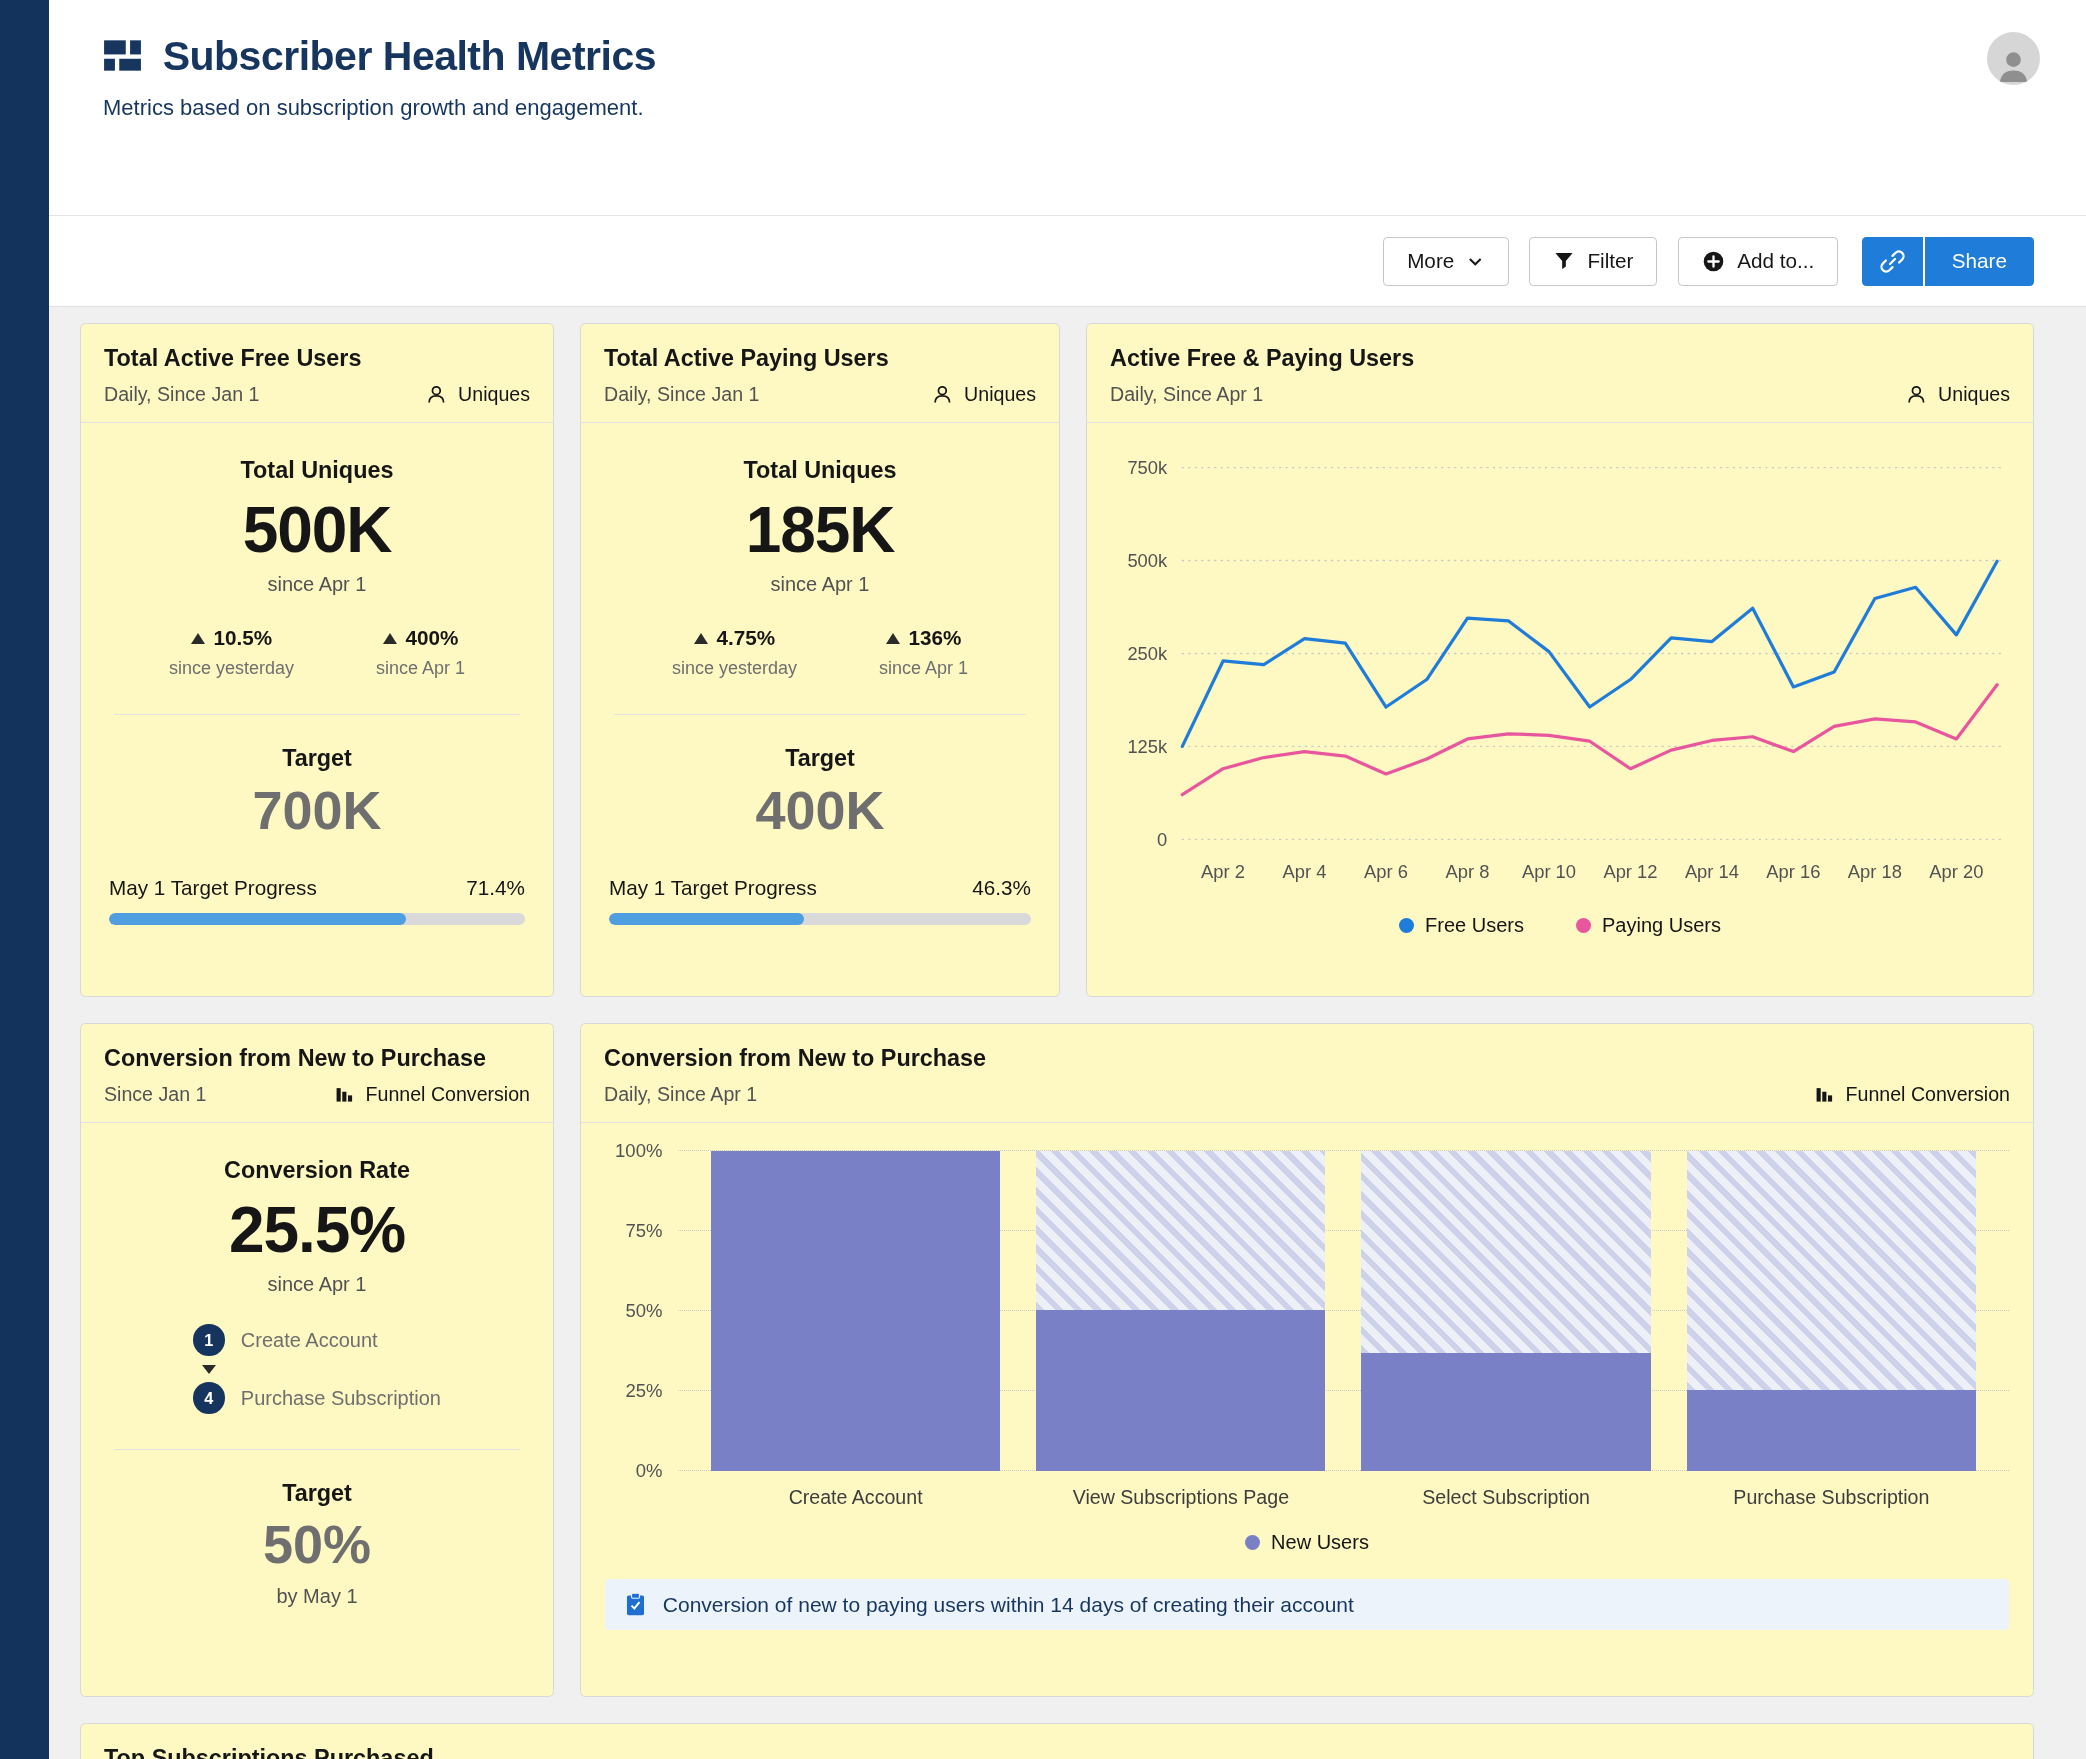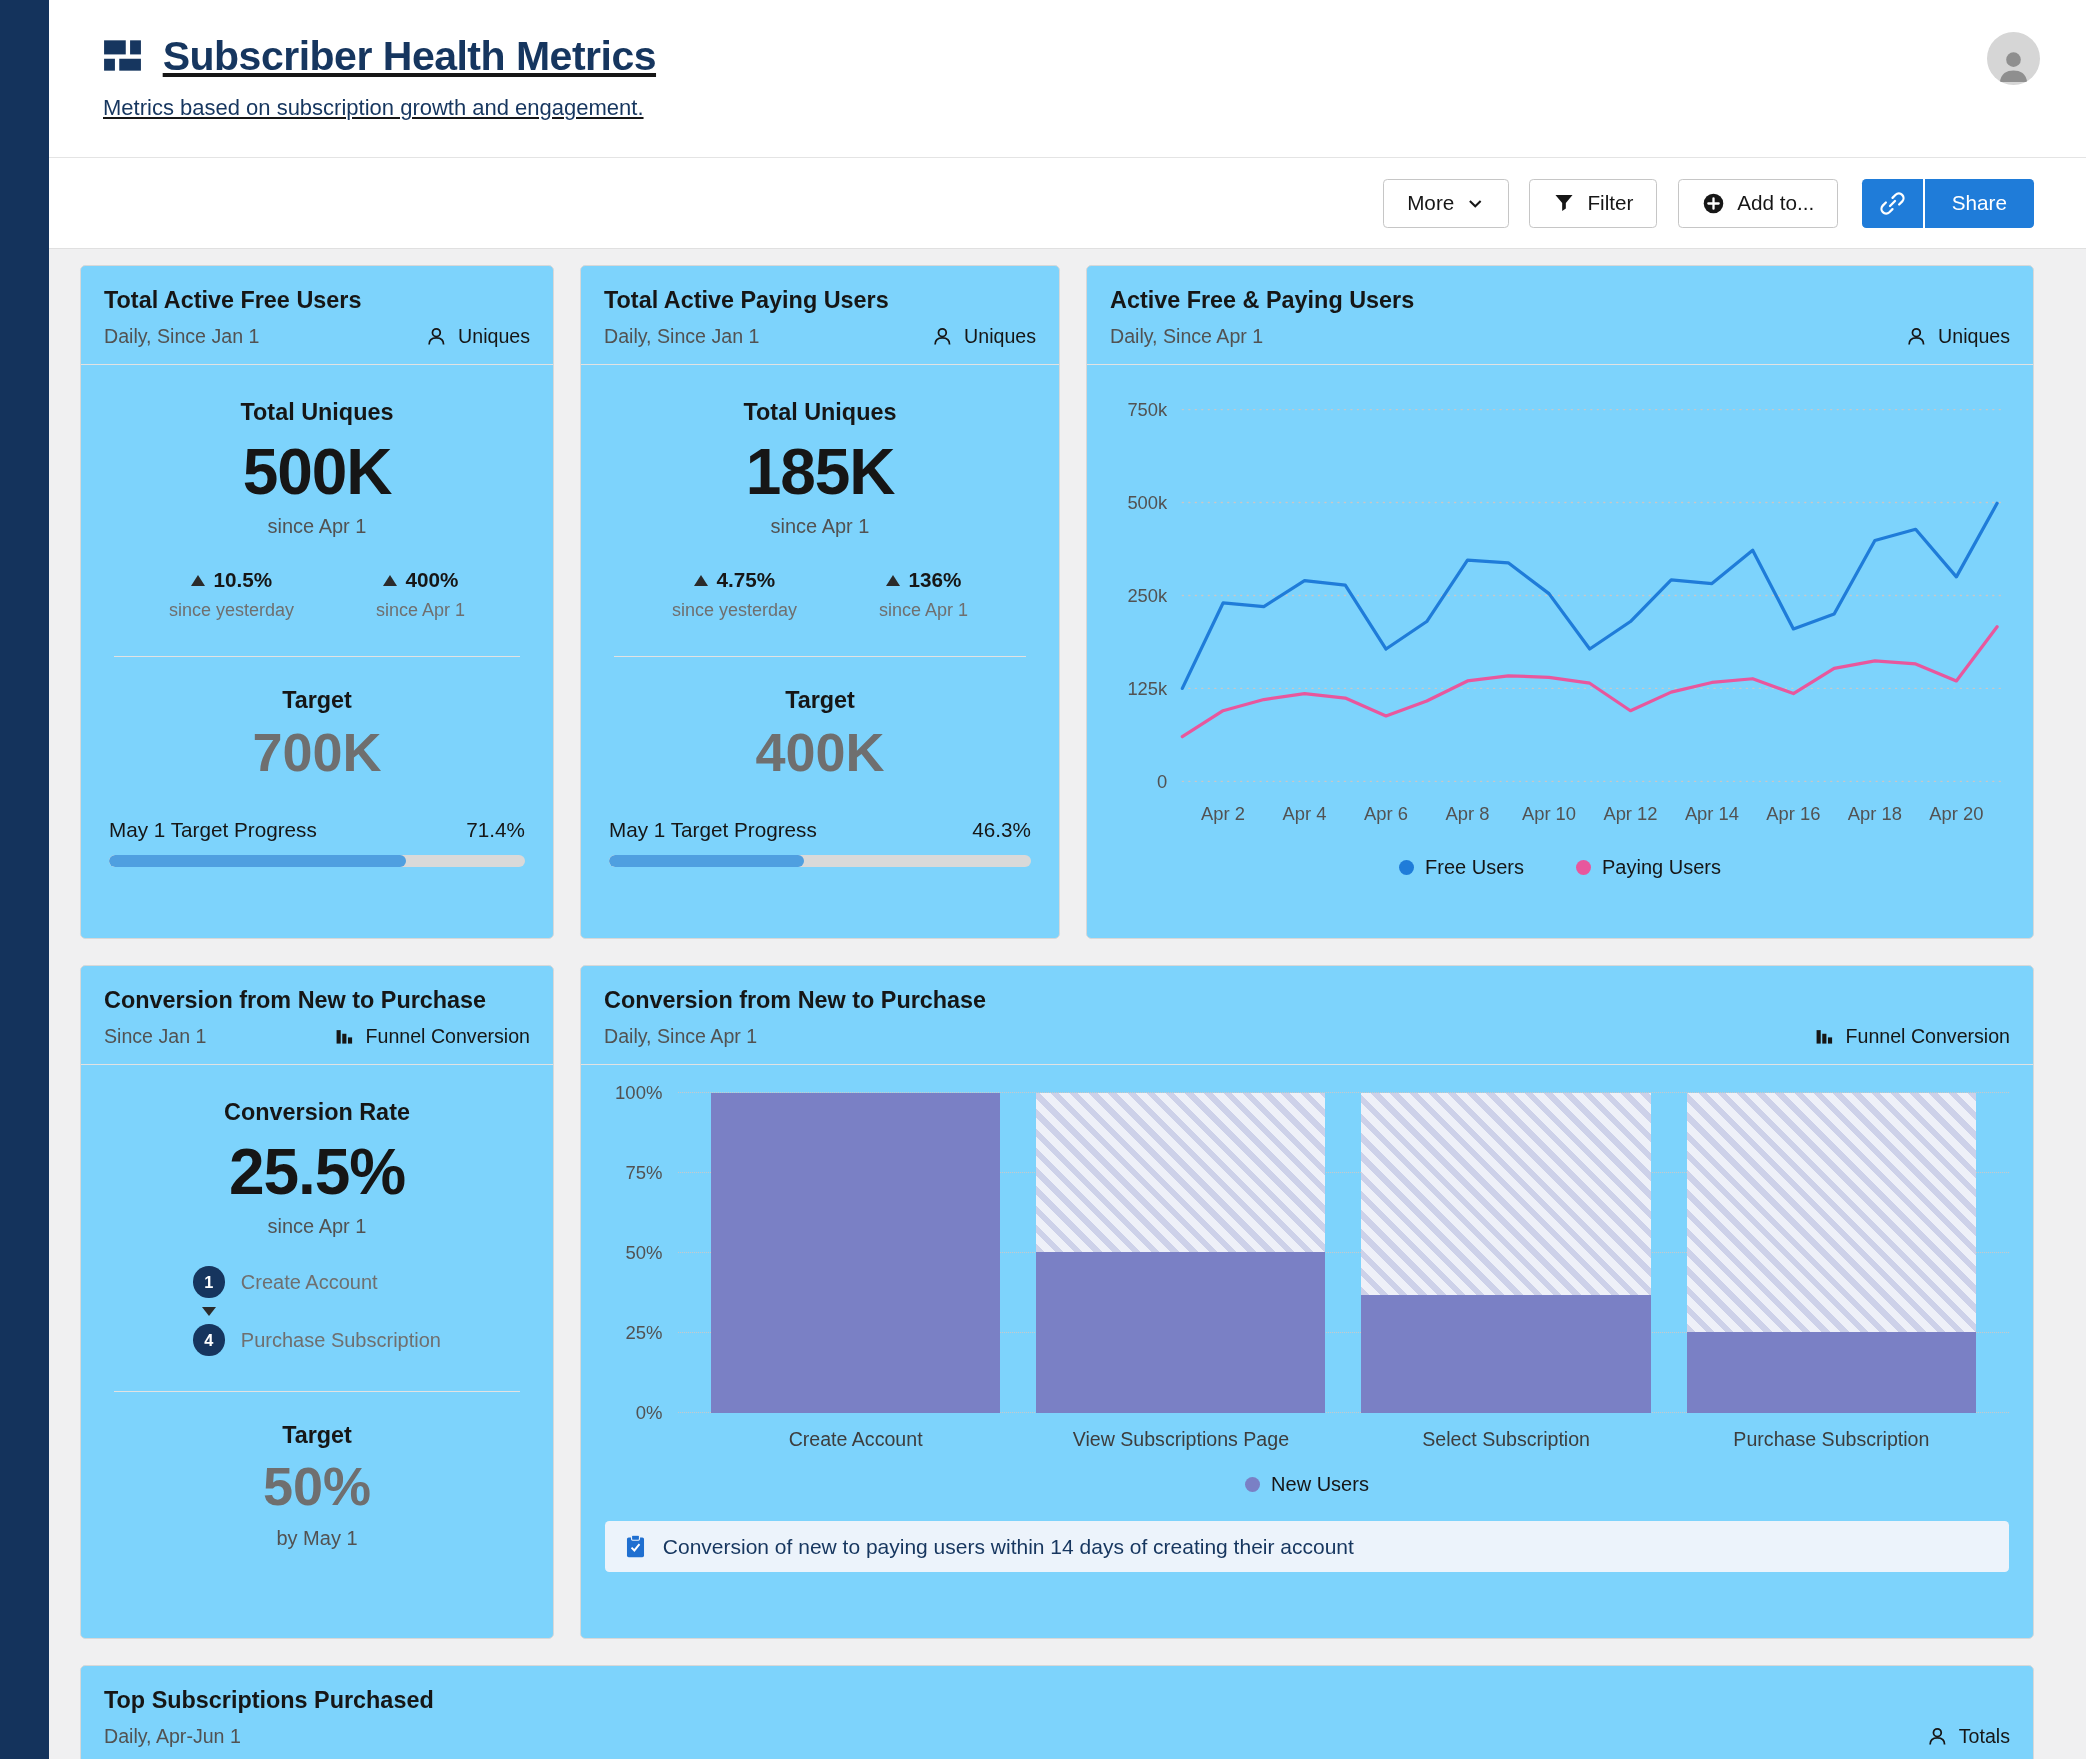--- a/index.html
+++ b/index.html
@@ -7,38 +7,38 @@
   body {
     width: 2087px; height: 1759px; overflow: hidden;
     font-family: "Liberation Sans", "DejaVu Sans", sans-serif;
     color: #161616; background: #f0f0f1;
   }
   .app { display: flex; width: 2087px; height: 1759px; overflow: hidden; }
   .rail { width: 49px; background: #14335c; flex: 0 0 49px; }
   .main { flex: 1; display: flex; flex-direction: column; background: #f0f0f1; overflow: hidden; }
 
   
-  .header { background: #fff; padding: 33px 48px 25px 54px; position: relative; border-bottom: 1.1px solid #e4e4e4; height: 158px; text-decoration: underline; }
+  .header { background: #fff; padding: 33px 48px 25px 54px; position: relative; border-bottom: 1.1px solid #e4e4e4; height: 216px; }
   .header-title-row { display: flex; align-items: center; gap: 20.7px; }
   .page-title { font-size: 41px; font-weight: 700; color: #16365f; letter-spacing: -0.5px; }
   .subtitle { margin-top: 15px; font-size: 22px; color: #16365f; }
   .avatar { position: absolute; right: 47px; top: 31.5px; width: 53px; height: 53px; border-radius: 50%; background: #d6d6d6; display: flex; align-items: flex-end; justify-content: center; overflow: hidden; cursor: pointer; }
 
   
   .toolbar { background: #fff; height: 91px; display: flex; align-items: center; justify-content: flex-end; gap: 20.7px; padding-right: 53px; border-bottom: 1.1px solid #e0e0e0; flex: 0 0 91px; }
   .btn { display: inline-flex; align-items: center; gap: 12px; height: 49px; padding: 0 23px; background: #fff; border: 1.1px solid #c6c6c6; border-radius: 4.3px; font-size: 20.7px; color: #161616; cursor: pointer; white-space: nowrap; }
   .btn-blue-group { display: flex; align-items: center; margin-left: 3.3px; }
   .btn-link { width: 61px; height: 49px; background: #1f7cd9; border: none; border-radius: 4.3px 0 0 4.3px; display: flex; align-items: center; justify-content: center; cursor: pointer; }
   .btn-share { height: 49px; padding: 0 27px; background: #1f7cd9; border: none; border-radius: 0 4.3px 4.3px 0; color: #fff; font-size: 20.7px; margin-left: 1.6px; cursor: pointer; }
 
   
   .content { padding: 16.3px 53px 0 31px; flex: 1; overflow: hidden; }
   .grid1 { display: grid; grid-template-columns: 474px 480px 1fr; gap: 26px; }
   .grid2 { display: grid; grid-template-columns: 474px 1fr; gap: 26px; margin-top: 26px; }
-  .card { background: #7dd3fc; border: 1.1px solid #d8d8d8; border-radius: 5.4px; overflow: hidden; }
+  .card { background: #fef9c3; border: 1.1px solid #d8d8d8; border-radius: 5.4px; overflow: hidden; }
   .h1240 { height: 674px; }
   .card-h { padding: 20.7px 23px 16.3px; border-bottom: 1.1px solid #e2e2e2; }
   .card-title { font-size: 23.4px; font-weight: 700; color: #161616; }
   .sub-row { display: flex; justify-content: space-between; align-items: center; margin-top: 11px; }
   .card-sub { font-size: 19.6px; color: #525252; }
   .metric-type { display: flex; align-items: center; gap: 11px; font-size: 19.6px; color: #161616; }
 
   
   .stat-body { text-align: center; padding: 22px 28px 24px; }
   .stat-label { font-size: 23.4px; font-weight: 700; color: #161616; margin-top: 12px; }

